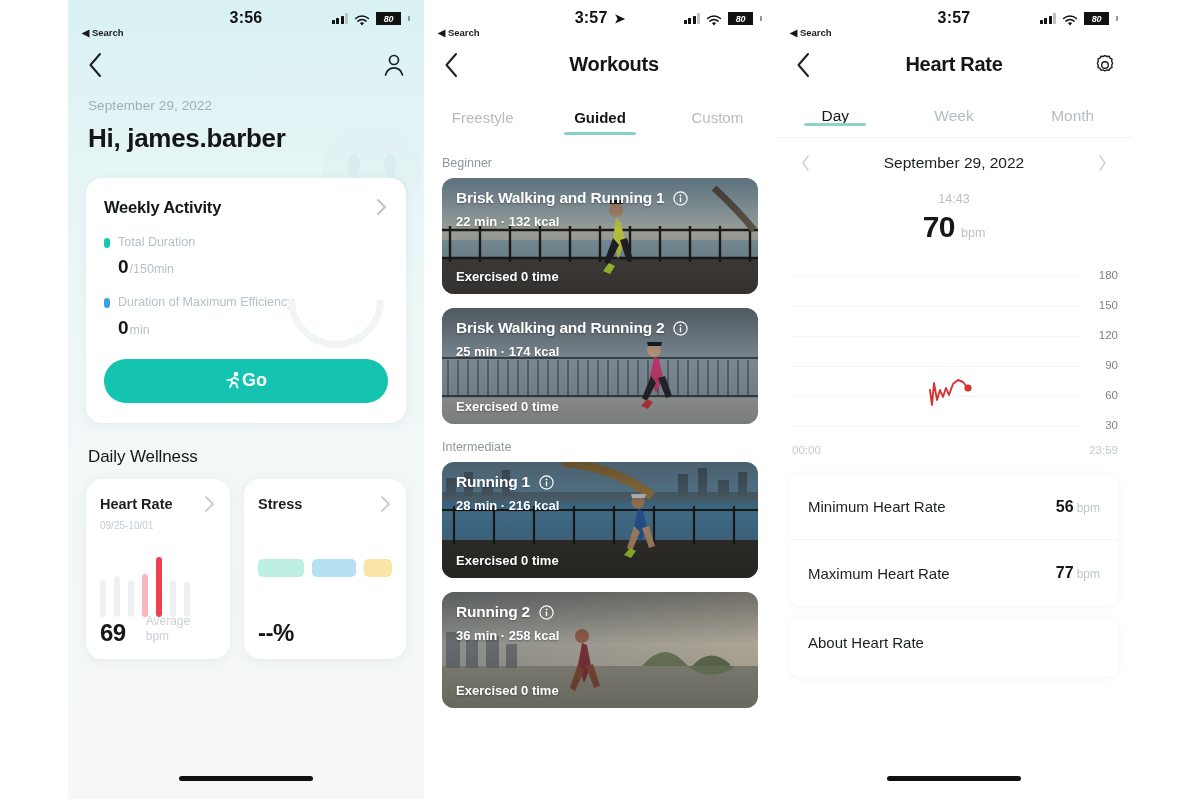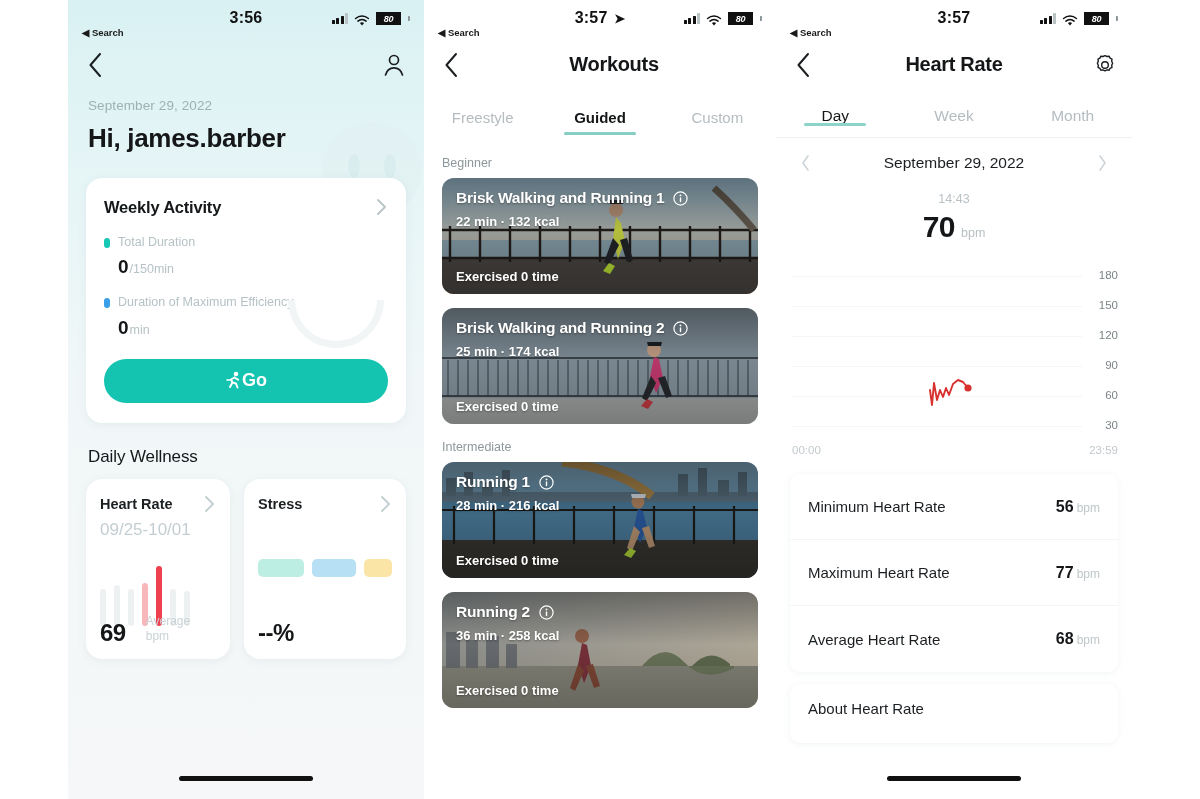--- a/index.html
+++ b/index.html
@@ -81,21 +81,21 @@
     background:#14c3b0; display:flex; align-items:center; justify-content:center; 
     color:#fff; font-size:18px; font-weight:600;
   }
   .run-ic { width:17px;height:19px; }
 
   .dw-title { margin:24px 0 0 20px; font-size:17px; font-weight:400; color:#15181a; letter-spacing:-.1px; }
   .dw-row { display:flex; gap:14px; margin:12px 18px 0 18px; }
   .dw-card { flex:1; padding:14px 14px 16px 14px; min-height:180px; position:relative; }
   .dw-head { display:flex; align-items:center; justify-content:space-between; }
   .dw-name { font-size:14.5px; font-weight:600; color:#1b1f21; }
-  .dw-sub { font-size:17px; color:#c4ced2; margin-top:5px; }
+  .dw-sub { font-size:10px; color:#c4ced2; margin-top:5px; }
   .hr-bars { display:flex; align-items:flex-end; gap:8px; height:60px; margin-top:26px; }
   .hr-bars i { display:block; width:6px; border-radius:3px; }
   .stress-chips { display:flex; gap:8px; margin-top:44px; }
   .stress-chips i { display:block; height:18px; border-radius:5px; }
   .dw-foot { position:absolute; left:14px; bottom:14px; display:flex; align-items:flex-end; gap:20px; }
   .dw-big { font-size:24px; font-weight:800; color:#141618; letter-spacing:-.5px; line-height:1; }
   .dw-unit { font-size:12px; color:#c9d2d5; line-height:1.25; margin-bottom:1px; }
 
   .home-ind { position:absolute; left:50%; transform:translateX(-50%); bottom:18px; width:134px; height:5px; border-radius:3px; }
   .home-dark { background:#111; }
@@ -685,26 +685,20 @@
         <span class="stat-val">
           <b>56</b><span>bpm</span>
         </span>
       </div>
       <div class="statrow">
         <span class="stat-lab">Maximum Heart Rate</span>
         <span class="stat-val">
           <b>77</b><span>bpm</span>
         </span>
       </div>
-      <div class="statrow">
-        <span class="stat-lab">Average Heart Rate</span>
-        <span class="stat-val">
-          <b>68</b><span>bpm</span>
-        </span>
-      </div>
     </div>
 
     <div class="aboutcard">
       <div class="about-t">About Heart Rate</div>
     </div>
 
     <div class="home-ind home-dark"></div>
   </div>
 
   <div class="gutter-r"></div>

